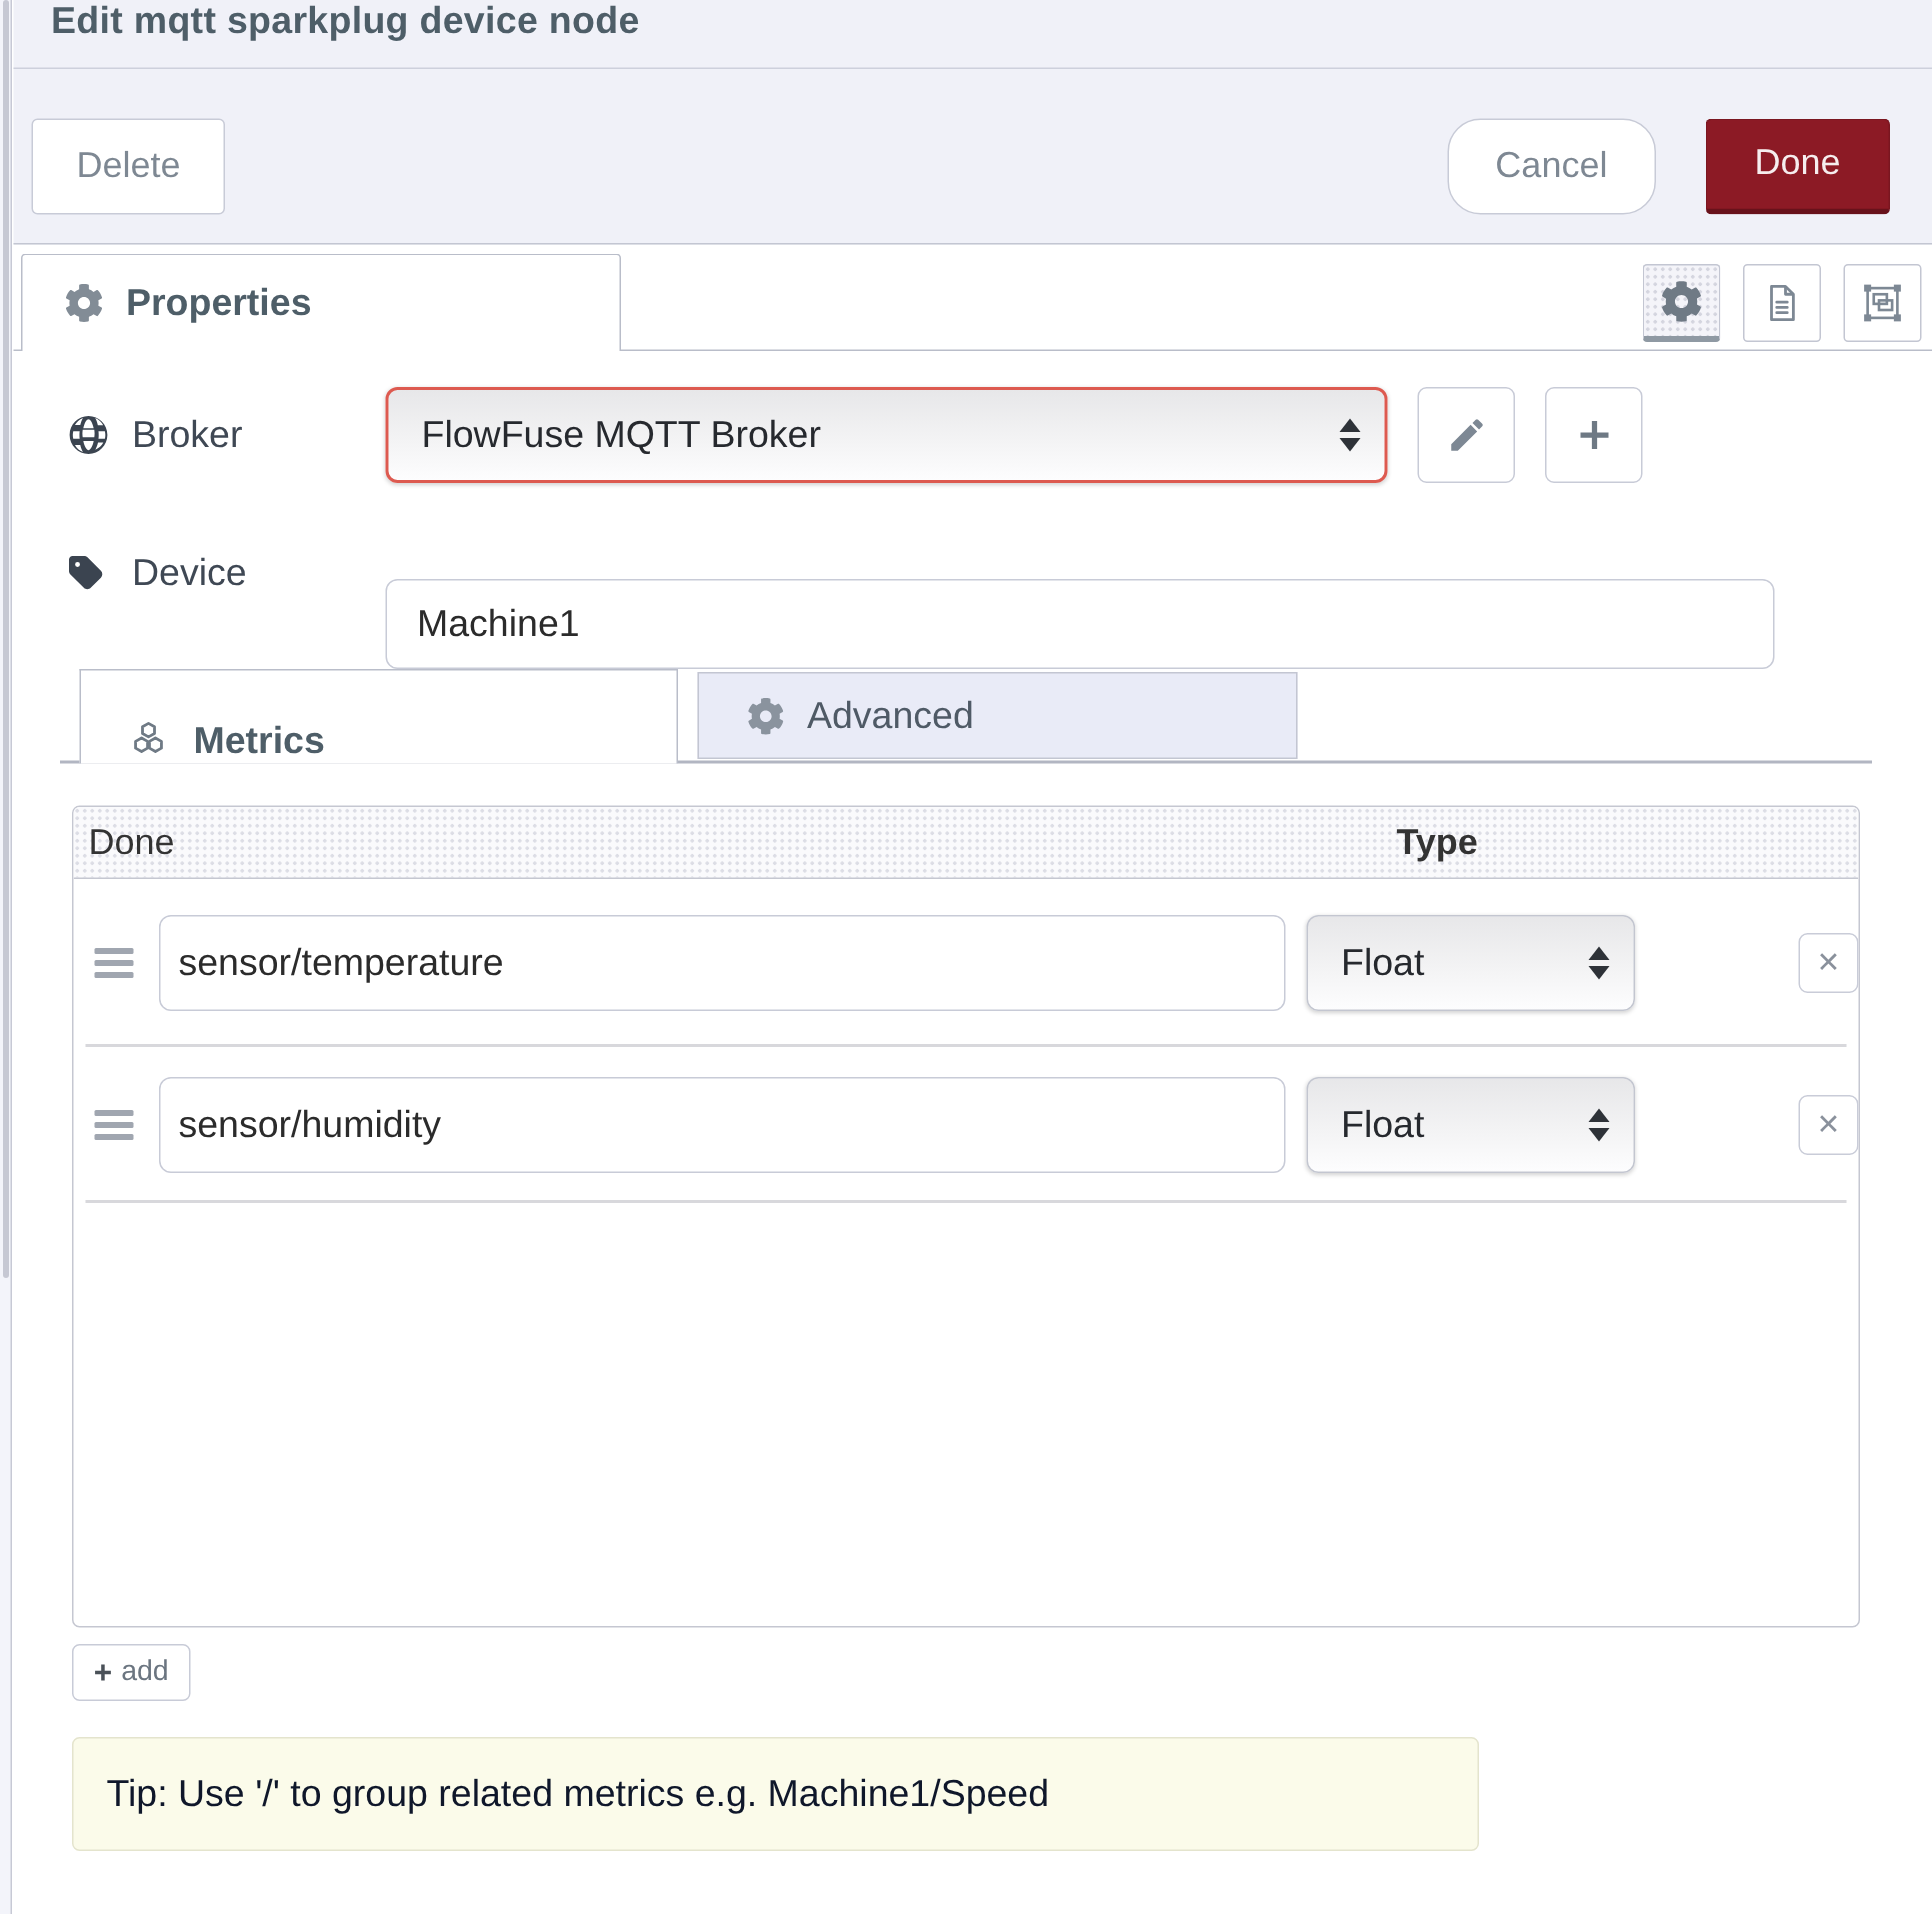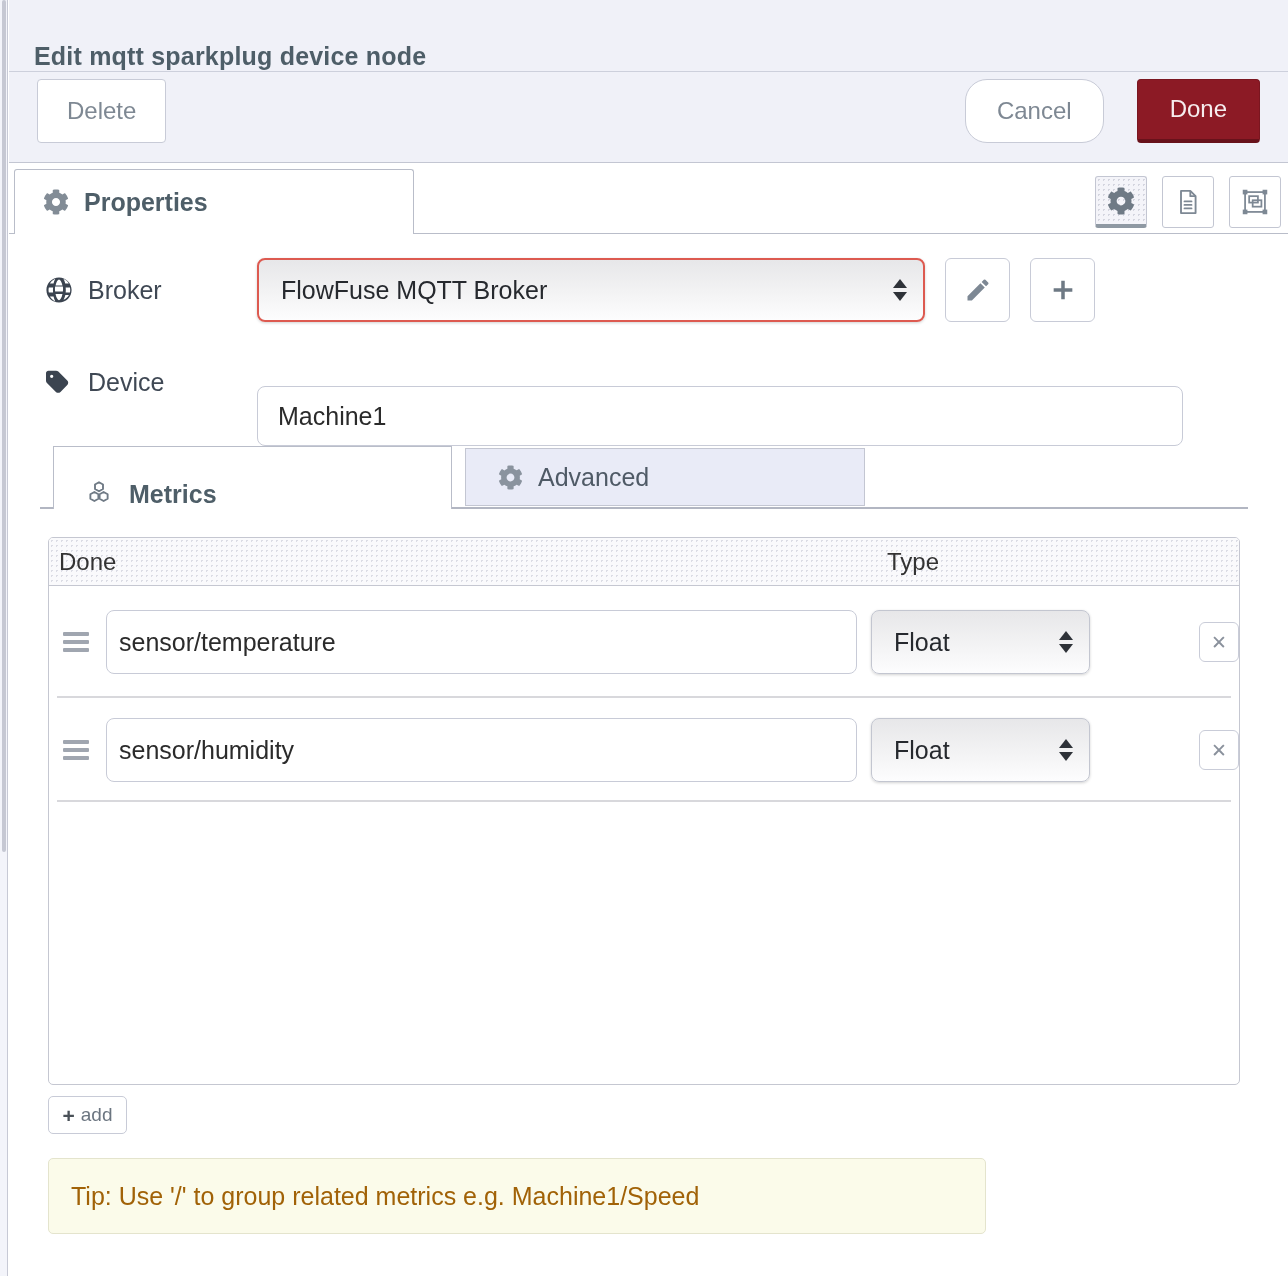--- a/index.html
+++ b/index.html
@@ -9,23 +9,23 @@
   #screen { position:relative; width:1288px; height:1276px; background:#fff; overflow:hidden; }
 
   
   .gutter { position:absolute; left:0; top:0; width:8px; height:100%; background:#f3f4fa; border-right:1px solid #c7c9d5; }
   .gutter .thumb { position:absolute; left:2px; top:0; width:4px; height:852px; background:#c6c8d3; border-radius:2px; }
 
   .tray { position:absolute; left:9px; top:0; right:0; height:100%; }
 
   
   .tray-header { position:absolute; left:0; top:0; right:0; height:163px; background:var(--header-bg,#f0f1f8); border-bottom:1px solid #c3c6d2; }
-  .title-bar { height:72px; border-bottom:1px solid #cdd0dc; display:flex; align-items:flex-end; padding-left:25px; }
+  .title-bar { height:46px; border-bottom:1px solid #cdd0dc; display:flex; align-items:flex-start; padding-left:25px; }
   .title-bar h1 { font-size:25px; font-weight:bold; color:#4e5e68; letter-spacing:.2px; }
-  .toolbar { position:absolute; left:0; right:0; top:67px; height:87px; display:flex; align-items:center; padding:0 28px 0 12px;margin-left:16px; }
+  .toolbar { position:absolute; left:0; right:0; top:67px; height:87px; display:flex; align-items:center; padding:0 28px 0 12px; }
   .btn { height:64px; background:#fff; border:1px solid #c8cbd7; border-radius:4px; font-size:24px; color:#7e8893; cursor:pointer; font-family:inherit; }
   .btn-delete { padding:0 29px; }
   .btn-cancel { margin-left:auto; padding:12px 31px;border-radius:22px; }
   .btn-done { margin-left:33px; padding:0 32px; background:var(--done-button-bg,#8c1a25); border:1px solid #7a1620; border-bottom:4px solid #68121b; color:#f6edee; border-radius:4px; }
 
   
   .tabrow { position:absolute; left:0; top:164px; right:0; height:70px; background:#fff; border-bottom:1px solid #b9bdc9; }
   .tab-properties { position:absolute; left:5px; top:5px; width:400px; height:65px; background:#fff; border:1px solid #b9bdc9; border-bottom:none; border-radius:3px 3px 0 0; display:flex; align-items:center; gap:15px; padding-left:28px; z-index:2; cursor:pointer; }
   .tab-properties .label { font-size:25px; font-weight:bold; color:#4e5e68; }
   .tabrow-actions { position:absolute; right:7px; top:12px; display:flex; gap:15px; z-index:2; }
@@ -63,36 +63,36 @@
   .metrics-tab .label { font-size:25px; font-weight:bold; color:#4e5e68; }
   .metrics-tab svg { width:30px; height:30px; color:#6f7a85; }
   .advanced-tab { position:absolute; left:456px; top:214px; width:400px; height:58px; background:#e9ebf7; border:1px solid #c3c6d2; display:flex; align-items:center; gap:15px; padding-left:32px; cursor:pointer; }
   .advanced-tab .label { font-size:25px; color:#4f5a66; }
   .advanced-tab svg { width:25px; height:25px; color:#8a939e; }
 
   
   .metrics-table { position:absolute; left:39px; top:303px; width:1192px; height:548px; border:1px solid #c5c7d1; border-radius:5px; background:#fff; overflow:hidden; }
   .table-header { position:relative; height:48px; background-color:#fafafc; background-image:radial-gradient(#dcdde5 1px, transparent 1px); background-size:5px 5px; border-bottom:1px solid #c5c7d1; display:flex; align-items:center; font-size:24px; color:#333; }
   .th-name { padding-left:10px; }
-  .th-type { position:absolute; left:838px; }
+  .th-type { position:absolute; left:882px;font-weight:bold; }
 
   .metric-row { position:relative; }
   .metric-row.r1 { height:112px; }
   .metric-row.r2 { height:104px; }
   .row-divider { position:absolute; left:8px; right:8px; bottom:0; height:2px; background:#d8d8dc; }
   .drag-handle { position:absolute; left:14px; top:50%; transform:translateY(-50%); cursor:grab; }
   .drag-handle span { display:block; width:26px; height:4px; background:#a0a6b0; margin:4px 0; border-radius:1px; }
   .metric-name-input { position:absolute; left:57px; top:50%; transform:translateY(-50%); width:751px; height:64px; border:1px solid #c8cbd7; border-radius:8px; font-size:25px; color:#2b2b2b; padding:0 12px; font-family:inherit; }
   .metric-type-select { position:absolute; left:822px; top:50%; transform:translateY(-50%); width:219px; height:64px; }
   .remove-btn { position:absolute; left:1150px; top:50%; transform:translateY(-50%); width:40px; height:40px; background:#fff; border:1px solid #c9ccd8; border-radius:6px; color:#8a919c; font-size:19px; font-weight:bold; display:flex; align-items:center; justify-content:center; cursor:pointer; font-family:inherit; }
 
   .add-btn { position:absolute; left:39px; top:862px; width:79px; height:38px; background:#fff; border:1px solid #c8cbd7; border-radius:5px; display:flex; align-items:center; justify-content:center; gap:6px; font-size:19px; color:#6b7580; cursor:pointer; font-family:inherit; }
   .add-btn .plus { font-size:21px; font-weight:bold; color:#4a5158; line-height:1; }
 
-  .tip-box { position:absolute; left:39px; top:924px; width:938px; height:76px; background:var(--tip-bg,#fbfbea); border:1px solid #e4e4cd; border-radius:5px; display:flex; align-items:center; padding-left:22px; font-size:25px; color:#a16207; }
+  .tip-box { position:absolute; left:39px; top:924px; width:938px; height:76px; background:var(--tip-bg,#fbfbea); border:1px solid #e4e4cd; border-radius:5px; display:flex; align-items:center; padding-left:22px; font-size:25px; color:#0f172a; }
 </style>
 </head>
 <body>
 
 <div id="screen">
 
   <div class="gutter">
     <div class="thumb"></div>
   </div>
 

